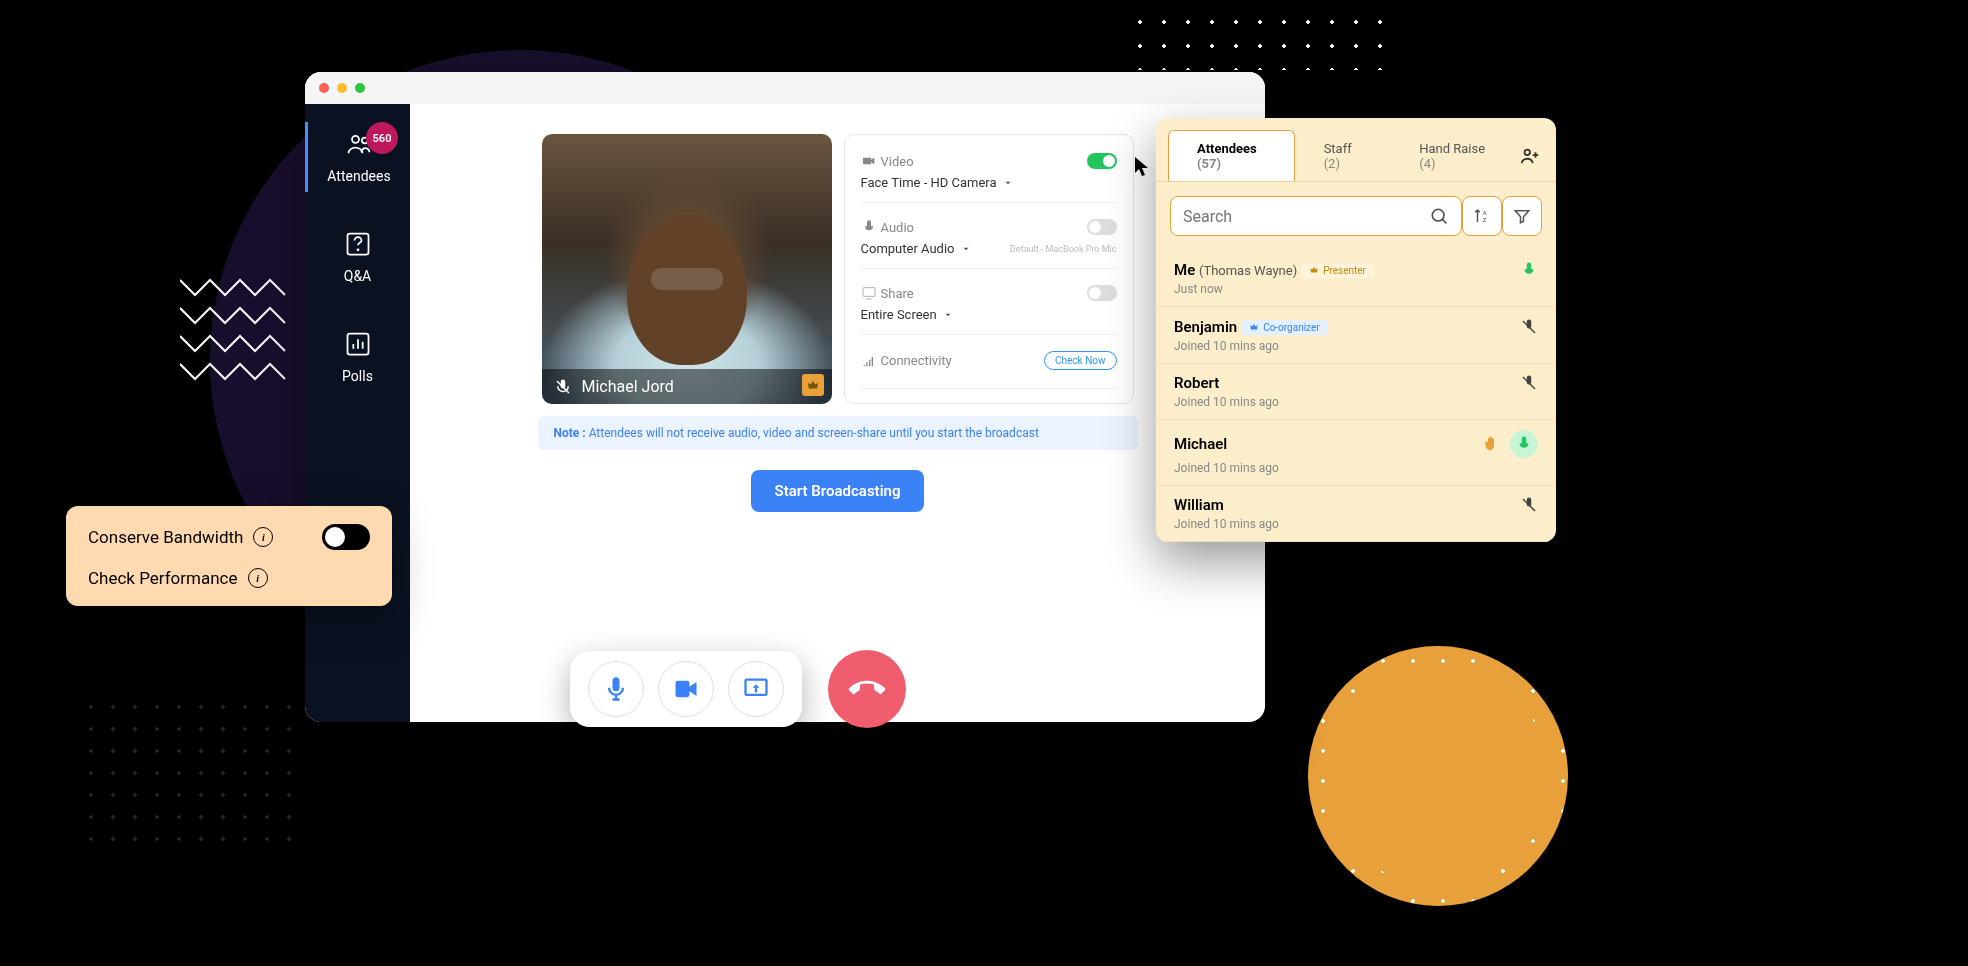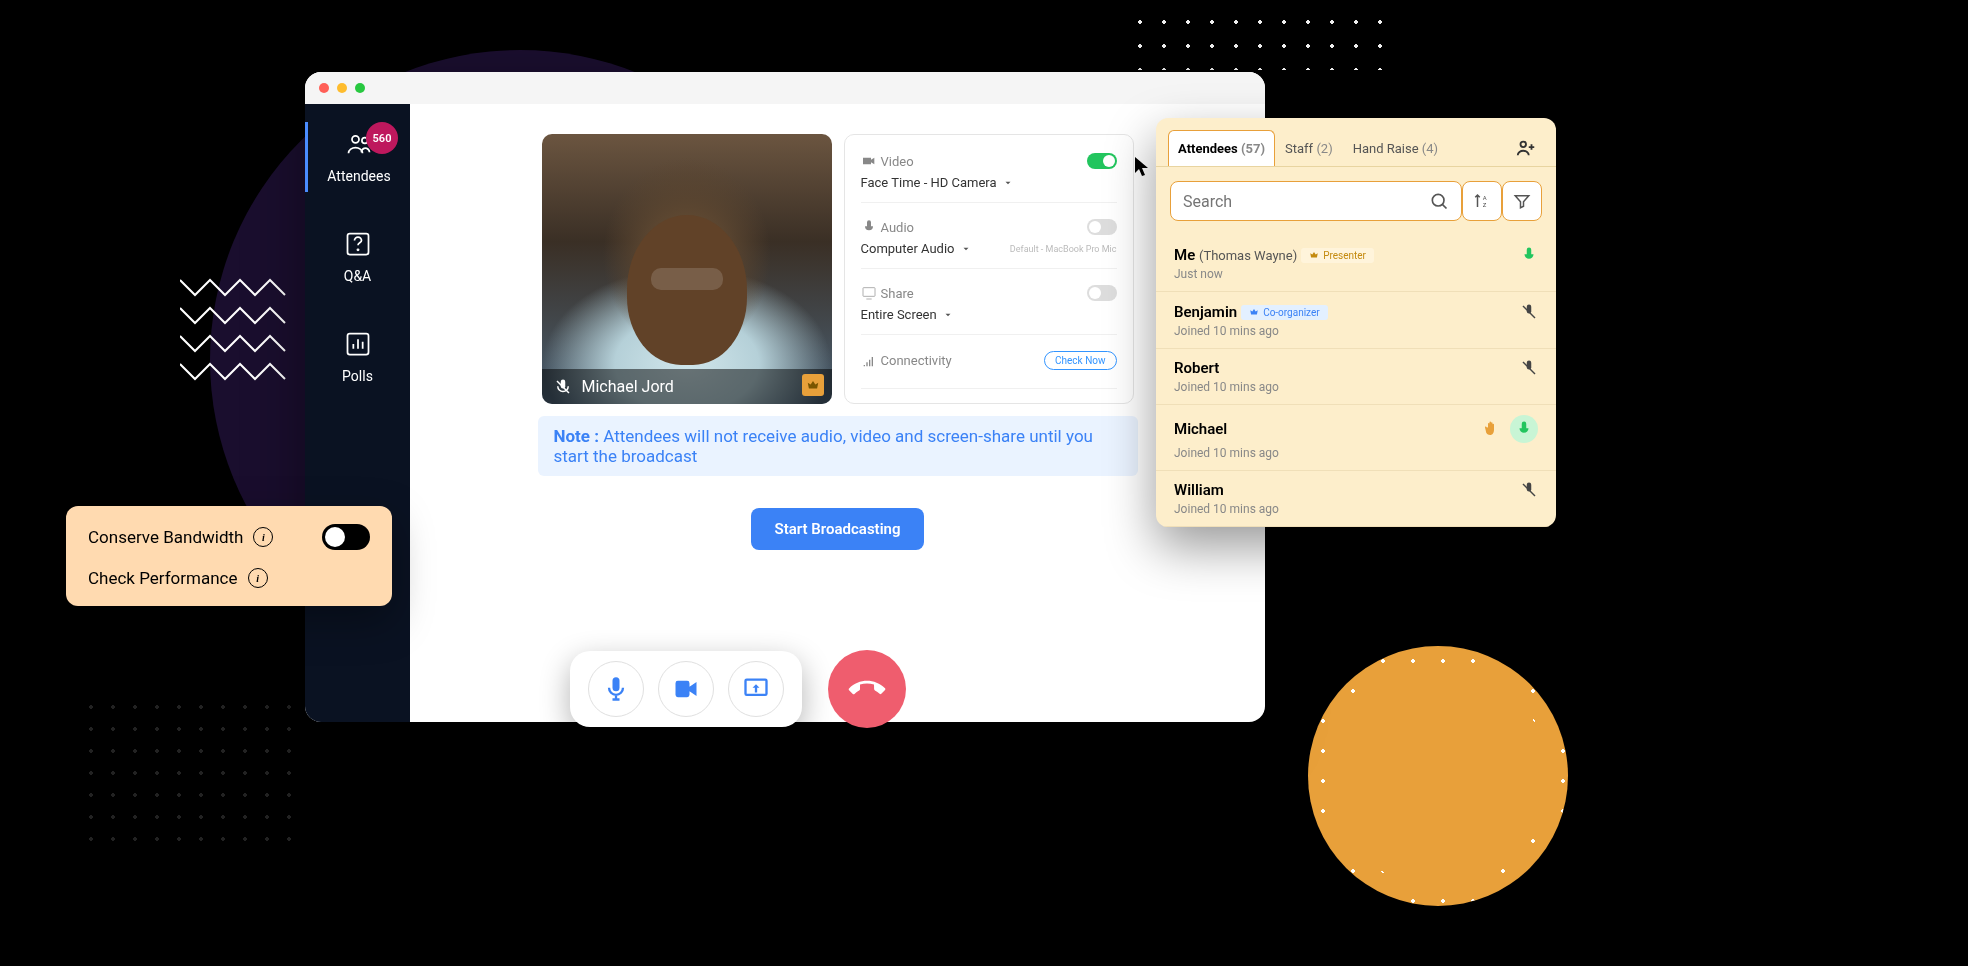--- a/index.html
+++ b/index.html
@@ -49,21 +49,21 @@
 .toggle { width: 30px; height: 16px; border-radius: 10px; position: relative; cursor: pointer; }
 .toggle.on { background: #22c55e; }
 .toggle.off { background: #ddd; }
 .toggle::after { content: ""; position: absolute; width: 12px; height: 12px; border-radius: 50%; background: #fff; top: 2px; }
 .toggle.on::after { right: 2px; }
 .toggle.off::after { left: 2px; }
 .default-text { font-size: 9px; color: #bbb; }
 .check-now { border: 1px solid #3395ff; color: #3395ff; font-size: 10px; padding: 3px 10px; border-radius: 12px; cursor: pointer; background: none; }
 .cursor-arrow { position: absolute; top: 22px; right: -18px; }
 
-.note-bar { width: 600px; background: #eaf3ff; color: #3b82f6; padding: 10px 16px; border-radius: 6px; font-size: 17px; margin-bottom: 32px; }
+.note-bar { width: 600px; background: #eaf3ff; color: #3b82f6; padding: 10px 16px; border-radius: 6px; font-size: 12px; margin-bottom: 20px; }
 .note-bar b { font-weight: 700; }
 .start-btn { background: #3b82f6; color: #fff; border: none; padding: 12px 24px; border-radius: 8px; font-size: 15px; font-weight: 600; cursor: pointer; }
 
 
 .call-controls { position: absolute; left: 570px; top: 650px; display: flex; gap: 26px; align-items: center; }
 .ctrl-group { background: #fff; border-radius: 20px; padding: 10px 18px; display: flex; gap: 14px; box-shadow: 0 10px 30px rgba(0,0,0,.3); }
 .ctrl-btn { width: 56px; height: 56px; border-radius: 50%; border: 1px solid #e0e0e0; background: #fff; display: flex; align-items: center; justify-content: center; cursor: pointer; }
 .ctrl-btn svg { width: 28px; height: 28px; fill: #3b82f6; }
 .hangup { width: 78px; height: 78px; border-radius: 50%; background: #ef5d6e; display: flex; align-items: center; justify-content: center; cursor: pointer; }
 .hangup svg { width: 36px; height: 36px; fill: #fff; transform: rotate(135deg); }
@@ -72,21 +72,21 @@
 .bandwidth-card { position: absolute; left: 66px; top: 506px; width: 326px; background: #ffdab0; border-radius: 12px; padding: 18px 22px; display: flex; flex-direction: column; gap: 18px; box-shadow: 0 15px 40px rgba(0,0,0,.35); }
 .bw-row { display: flex; align-items: center; justify-content: space-between; font-size: 17px; color: #000; }
 .bw-left { display: flex; align-items: center; gap: 10px; justify-content: center; }
 .info-icon { width: 20px; height: 20px; border: 1.5px solid #000; border-radius: 50%; display: flex; align-items: center; justify-content: center; font-size: 10px; font-weight: bold; font-family: serif; font-style: italic; }
 .bw-toggle { width: 48px; height: 26px; background: #000; border-radius: 14px; position: relative; cursor: pointer; }
 .bw-toggle::after { content: ""; position: absolute; left: 3px; top: 3px; width: 20px; height: 20px; background: #fff; border-radius: 50%; }
 
 
 .attendees-panel { position: absolute; right: 412px; top: 118px; width: 400px; background: #fdeecb; border-radius: 12px; box-shadow: 0 20px 50px rgba(0,0,0,.4); overflow: hidden; }
 .att-tabs { display: flex; padding: 12px 12px 0 12px; gap: 0; border-bottom: 1px solid #e8d4a0; }
-.att-tab { padding: 10px 9px; font-size: 13px; color: #555; cursor: pointer; border: 1px solid transparent; border-bottom: none; border-radius: 6px 6px 0 0; }
+.att-tab { padding: 10px 28px; font-size: 13px; color: #555; cursor: pointer; border: 1px solid transparent; border-bottom: none; border-radius: 6px 6px 0 0; }
 .att-tab.active { background: #fff; border-color: #e8a03a; font-weight: 700; color: #000; }
 .att-tab .count { color: #888; }
 .add-person { margin-left: auto; width: 36px; display: flex; align-items: center; justify-content: center; cursor: pointer; }
 .att-search-row { display: flex; gap: 0; padding: 14px 14px; }
 .att-search { flex: 1; display: flex; align-items: center; background: #fff; border-radius: 8px; padding: 8px 12px; gap: 8px; border: 1px solid #e8a03a; }
 .att-search input { flex: 1; border: none; outline: none; font-size: 16px; background: transparent; }
 .att-icon-btn { width: 40px; height: 40px; background: #fff; border: 1px solid #e8a03a; border-radius: 8px; display: flex; align-items: center; justify-content: center; cursor: pointer; }
 .att-list { display: flex; flex-direction: column; }
 .att-item { padding: 10px 18px; border-bottom: 1px solid #f0dfb8; }
 .att-top { display: flex; align-items: center; justify-content: space-between; }

